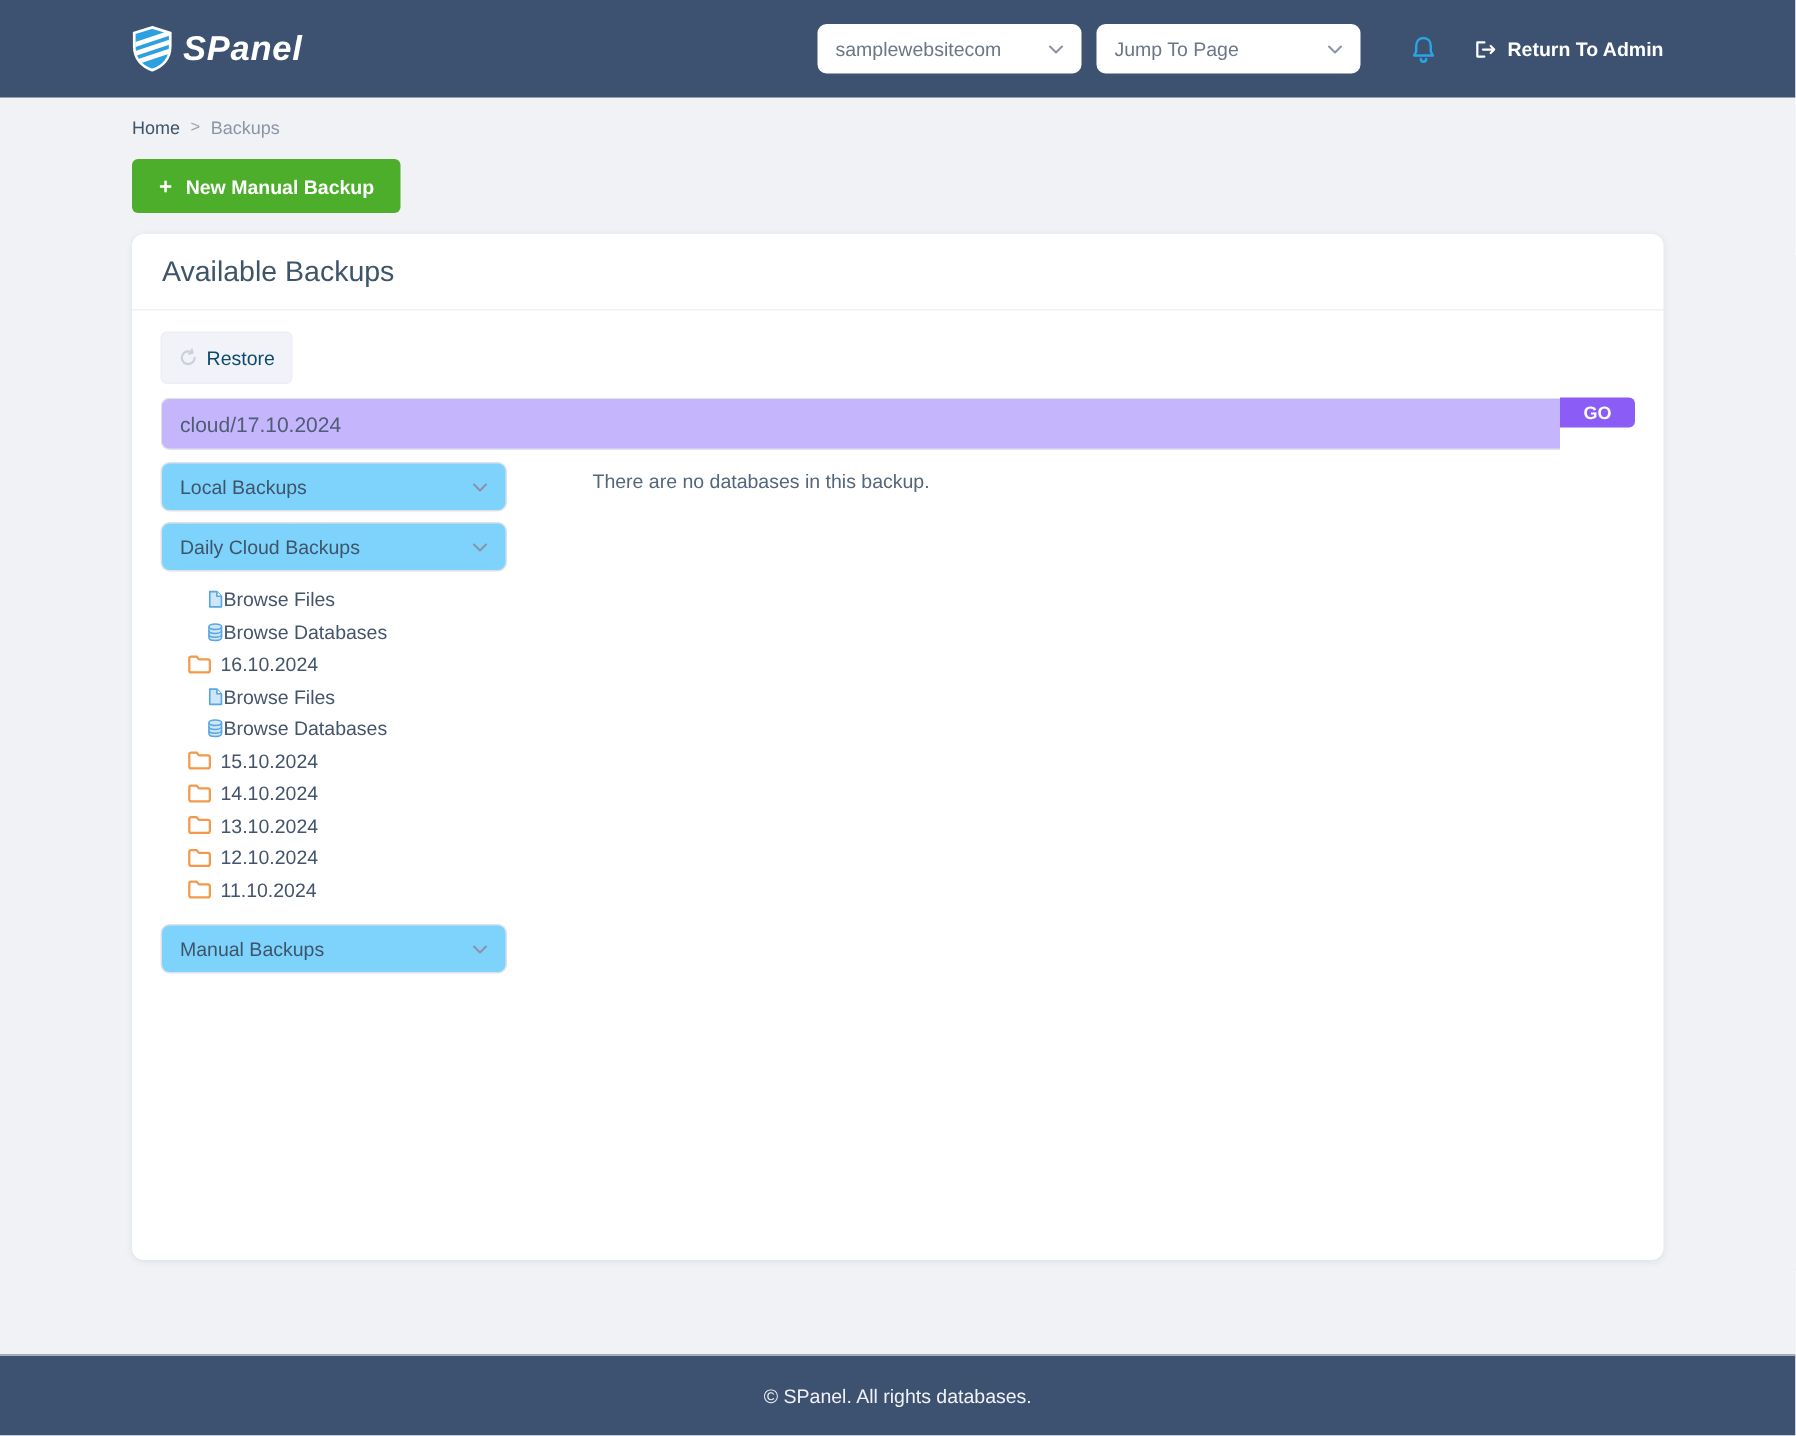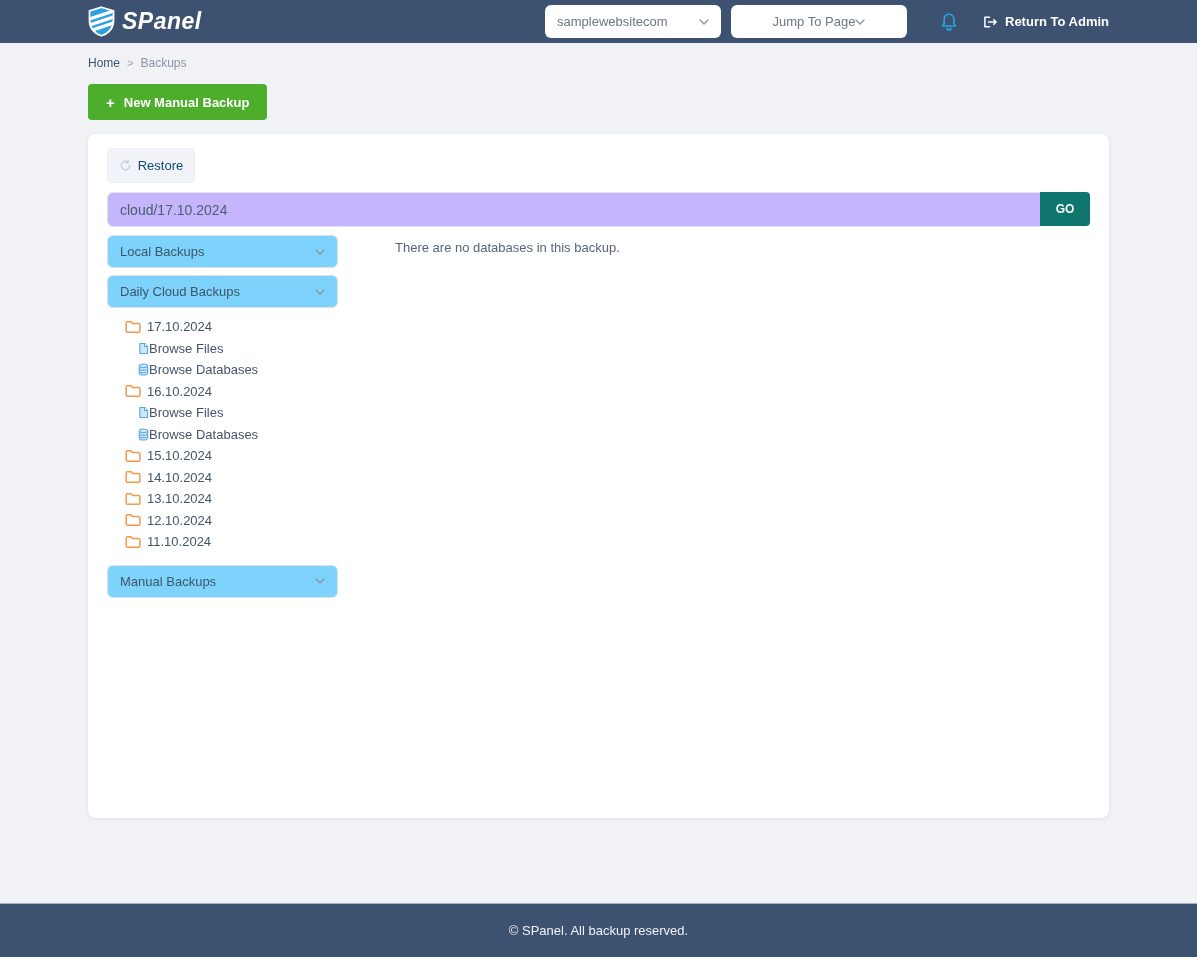--- a/index.html
+++ b/index.html
@@ -6,34 +6,34 @@
   html, body { width: 1197px; height: 957px; }
   body {
     font-family: "Liberation Sans", sans-serif;
     background: #f0f2f5;
     overflow: hidden;
   }
   .page { display: flex; flex-direction: column; height: 957px; }
   .container { width: 1021px; margin: 0 auto; }
 
   
-  .navbar { height: 43px; background: #3d5170; flex: none; }
+  .navbar { height: 65px; background: #3d5170; flex: none; }
   .nav-inner { display: flex; align-items: center; height: 100%; }
   .brand { display: flex; align-items: center; gap: 7px; cursor: pointer; }
   .brand-text {
     color: #fff; font-size: 23px; font-weight: 700; font-style: italic;
     letter-spacing: 0.5px;
   }
   .nav-right { margin-left: auto; display: flex; align-items: center; }
   .nav-select {
     width: 176px; height: 33px; background: #ffffff; border-radius: 6px;
     display: flex; align-items: center; justify-content: space-between;
     padding: 0 12px; font-size: 13px; color: #6b7687; cursor: pointer;
   }
-  .nav-select + .nav-select { margin-left: 10px; justify-content: center; }
+  .nav-select + .nav-select { margin-left: 10px; }
   .bell-btn { margin-left: 33px; cursor: pointer; display: flex; align-items: center; }
   .return-admin {
     margin-left: 25px; display: flex; align-items: center; gap: 7px;
     color: #fff; font-size: 13px; font-weight: 600; text-decoration: none; cursor: pointer;
   }
 
   
   .breadcrumb { margin-top: 13px; display: flex; align-items: center; gap: 7px; font-size: 12px; }
   .crumb-home { color: #3e5569; cursor: pointer; }
   .crumb-sep { color: #9aa3b1; font-size: 11px; }
@@ -67,22 +67,22 @@
   }
 
   .search-group { display: flex; margin-top: 9px; }
   .search-input {
     flex: 1; height: 35px; border: 1px solid #dfe3e9; border-right: none;
     border-radius: 6px 0 0 6px; padding: 0 12px;
     font-size: 14px; color: #4f5d73; font-family: "Liberation Sans", sans-serif;
     outline: none; background: #c4b5fd;
   }
   .btn-go {
-    width: 50px; height: 34px; border: none; border-radius: 0 4px 4px 0;
-    background: #0f766e; color: #fff; font-size: 12px; font-weight: 700;
+    width: 50px; height: 20px; border: none; border-radius: 0 4px 4px 0;
+    background: #8b5cf6; color: #fff; font-size: 12px; font-weight: 700;
     cursor: pointer; font-family: "Liberation Sans", sans-serif; text-align: center;
   }
 
   .content-row { display: flex; margin-top: 8px; }
   .left-col { width: 231px; flex: none; }
   .right-col { flex: 1; padding-left: 57px; padding-top: 5px; }
   .empty-msg { font-size: 13px; color: #54667a; }
 
   .acc-header {
     height: 33px; background: #7dd3fc; border: 1px solid #dde1e8; border-radius: 6px;
@@ -177,20 +177,23 @@
       <span class="crumb-sep">&gt;</span>
       <span class="crumb-current">Backups</span>
     </nav>
 
     <button class="btn-new">
       <span class="plus">+</span>
       <span>New Manual Backup</span>
     </button>
 
     <section class="card">
+      <div class="card-header">
+        <h1 class="card-title">Available Backups</h1>
+      </div>
       <div class="card-body">
 
         <button class="btn-restore" disabled="">
           <span class="icon">
             <svg width="13" height="13" viewBox="0 0 14 14">
               <path d="M11.6 7 a4.6 4.6 0 1 1 -1.7 -3.6" fill="none" stroke="#c9d1de" stroke-width="1.6" stroke-linecap="round"></path>
               <path d="M9.6 1.2 L10 3.6 L7.6 4" fill="none" stroke="#c9d1de" stroke-width="1.6" stroke-linecap="round" stroke-linejoin="round"></path>
             </svg>
           </span>
           <span>Restore</span>
@@ -217,28 +220,20 @@
               <span>Daily Cloud Backups</span>
               <span class="icon">
                 <svg width="10" height="6" viewBox="0 0 10 6">
                     <polyline points="1,1 5,5 9,1" fill="none" stroke="#8a94a6" stroke-width="1.4" stroke-linecap="round" stroke-linejoin="round"></polyline>
                   </svg>
               </span>
             </div>
 
             <div class="tree">
 
-              <div class="tree-row folder">
-                <span class="icon">
-                  <svg width="16" height="14" viewBox="0 0 16 14">
-                      <path d="M1.2 3 C1.2 2.2 1.7 1.7 2.5 1.7 H6 L7.6 3.6 H13.6 C14.4 3.6 14.9 4.1 14.9 4.9 V11 C14.9 11.8 14.4 12.3 13.6 12.3 H2.5 C1.7 12.3 1.2 11.8 1.2 11 Z" fill="none" stroke="#f2994a" stroke-width="1.5" stroke-linejoin="round"></path>
-                    </svg>
-                </span>
-                <span>17.10.2024</span>
-              </div>
               <div class="tree-row sub">
                 <span class="icon">
                   <svg width="11" height="13" viewBox="0 0 12 14">
                       <path d="M2 1.5 H7.2 L10.5 4.8 V12.5 H2 Z" fill="#cfe6f8" stroke="#58a7e2" stroke-width="1.2" stroke-linejoin="round"></path>
                       <path d="M7.2 1.5 V4.8 H10.5" fill="#ffffff" stroke="#58a7e2" stroke-width="1.2" stroke-linejoin="round"></path>
                     </svg>
                 </span>
                 <span>Browse Files</span>
               </div>
               <div class="tree-row sub">
@@ -341,16 +336,16 @@
           </div>
         </div>
 
       </div>
     </section>
   </main>
 
   <div class="spacer"></div>
 
   <footer class="footer">
-    <span>© SPanel. All backup reserved.</span>
+    <span>© SPanel. All rights databases.</span>
   </footer>
 
 </div>
 
 </body></html>

